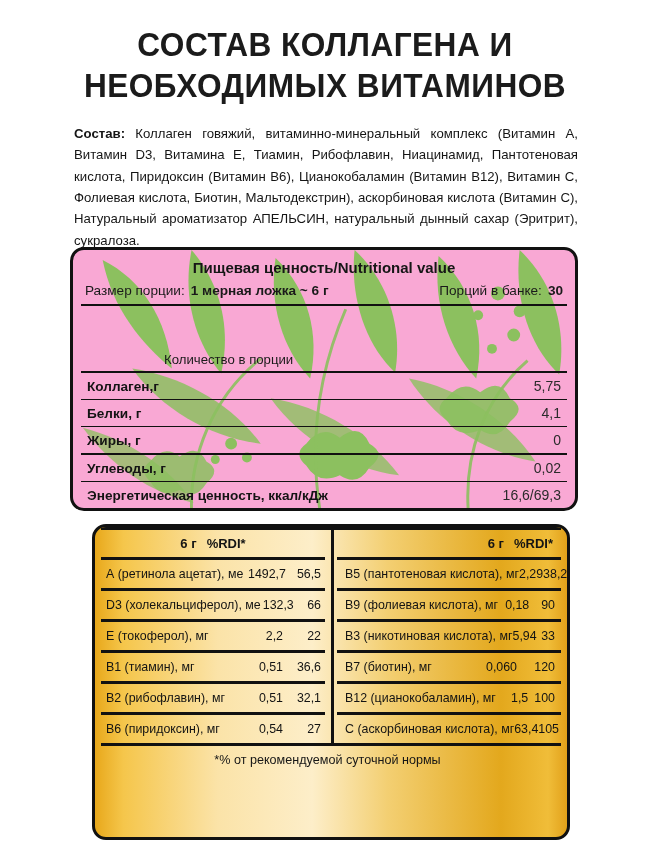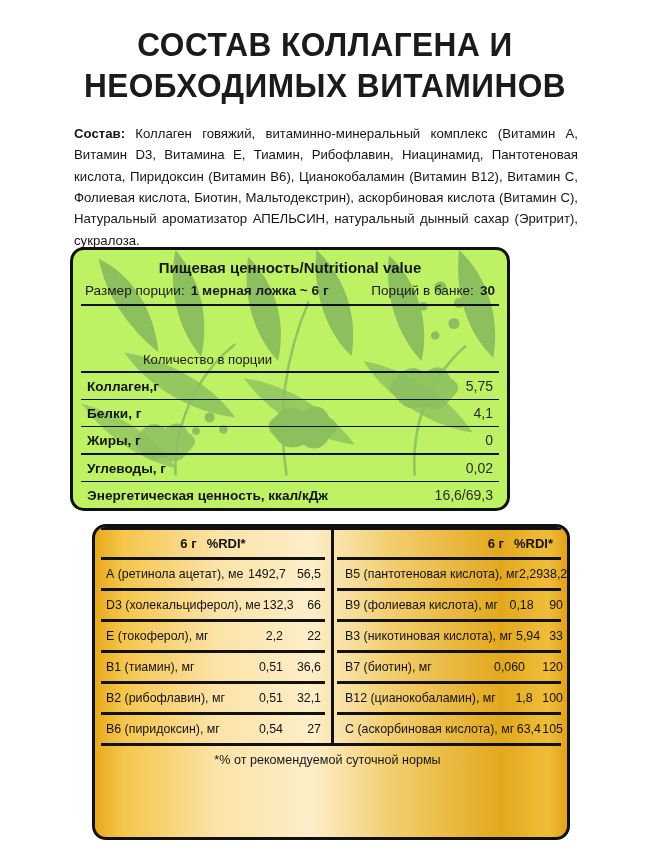--- a/index.html
+++ b/index.html
@@ -42,22 +42,22 @@
   .panel{
     position:absolute;
     border:3px solid #111;
     border-radius:14px;
     overflow:hidden;
     box-sizing:border-box;
   }
 
   
   .panel-green{
-    left:70px;top:247px;width:440px;height:264px;
-    background:#bef264;
+    left:70px;top:247px;width:508px;height:264px;
+    background:#f9a8d4;
   }
   .leafbg{position:absolute;inset:0;pointer-events:none;}
   .panel-inner{position:relative;z-index:2;height:100%;display:flex;flex-direction:column;}
 
   .g-title{
     text-align:center;
     font-weight:bold;
     font-size:15px;
     padding:9px 0 7px 0;
     color:#161616;
@@ -132,21 +132,21 @@
   .o-col.right .o-head{text-align:right;padding-right:14px;}
   .o-head .unit{margin-right:10px;}
 
   .o-row{
     display:flex;
     align-items:baseline;
     font-size:12.4px;
     padding:7px 10px 7px 11px;
     color:#131313;
   }
-  .o-col.right .o-row{padding-left:14px;padding-right:4px;}
+  .o-col.right .o-row{padding-left:14px;padding-right:12px;}
   .o-row .vname{flex:1 1 auto;white-space:nowrap;}
   .o-row .v1{width:46px;text-align:right;}
   .o-row .v2{width:38px;text-align:right;}
 
   .o-hr{height:3px;background:#111;margin:0 6px;}
   .o-foot{
     text-align:center;
     font-size:12.6px;
     padding:7px 7px 6px 0;
     color:#161616;
@@ -334,21 +334,21 @@
 
           <div class="o-row">
             <span class="vname">В7 (биотин), мг</span>
             <span class="v1">0,060</span>
             <span class="v2">120</span>
           </div>
           <div class="o-hr"></div>
 
           <div class="o-row">
             <span class="vname">В12 (цианокобаламин), мг</span>
-            <span class="v1">1,8</span>
+            <span class="v1">1,5</span>
             <span class="v2">100</span>
           </div>
           <div class="o-hr"></div>
 
           <div class="o-row">
             <span class="vname">С (аскорбиновая кислота), мг</span>
             <span class="v1">63,4</span>
             <span class="v2">105</span>
           </div>
         </div>

